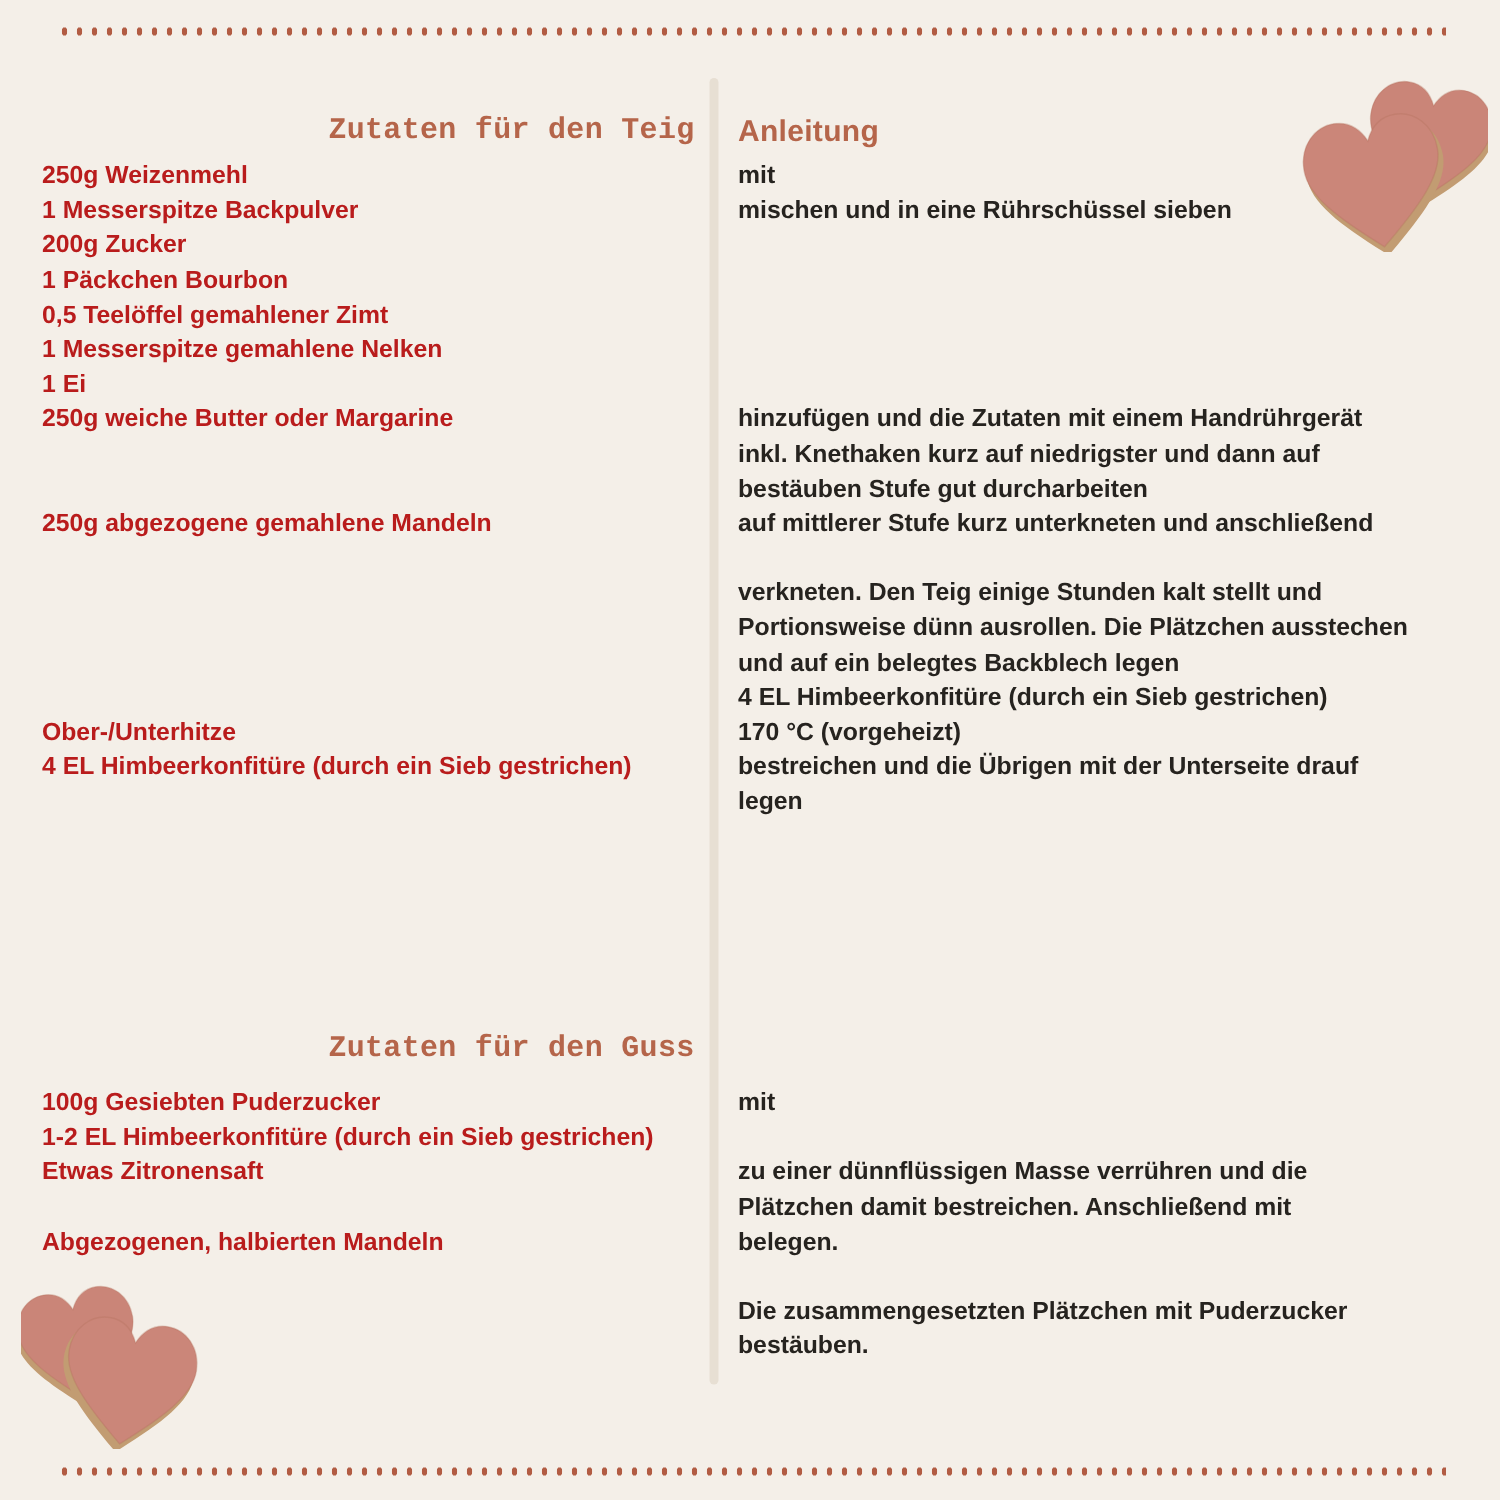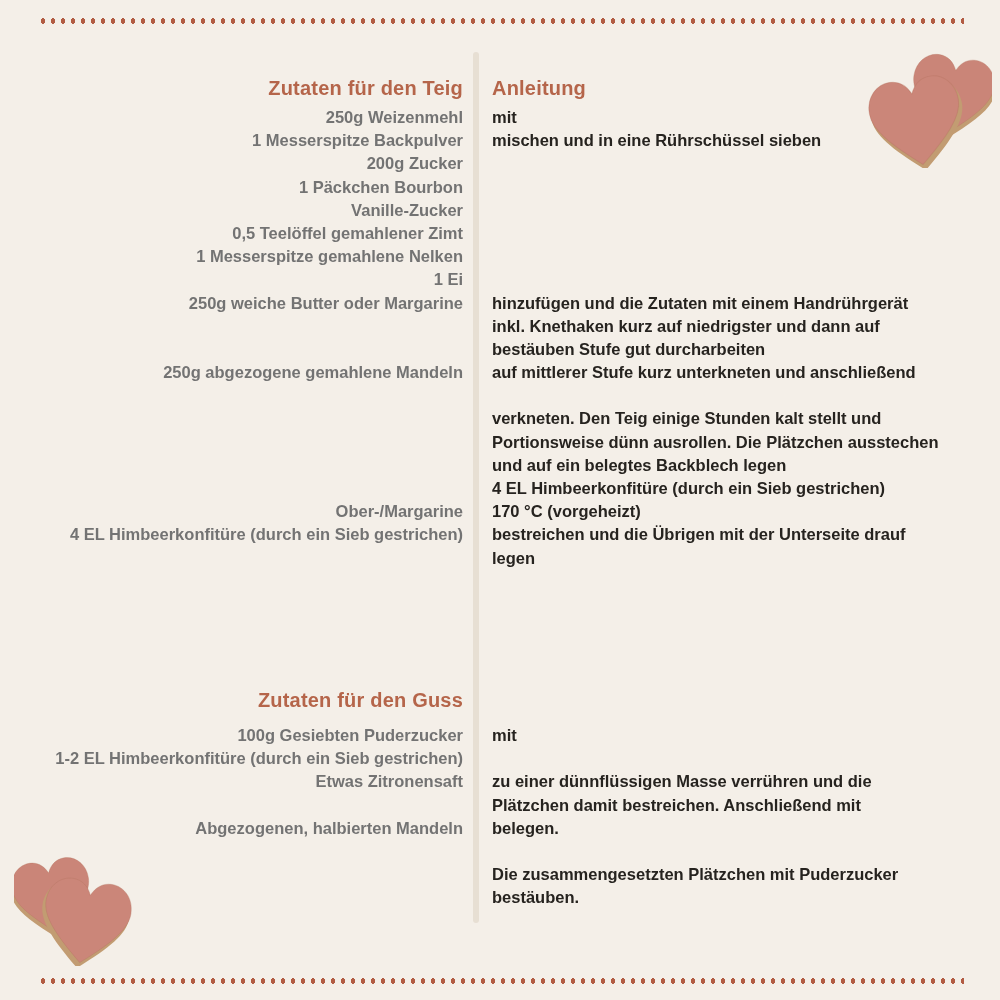--- a/index.html
+++ b/index.html
@@ -41,44 +41,45 @@
     font-weight: bold;
     color: #b5654a;
     letter-spacing: 0.2px;
     line-height: 26px;
     white-space: nowrap;
   }
   .heading-left {
     left: 28px;
     width: 435px;
     text-align: right;
+    font-family: Liberation Mono, monospace;
   }
   .heading-teig { top: 58px; }
   .heading-guss { top: 670px; }
   .heading-anleitung { left: 492px; top: 58px; }
   .rows {
     position: absolute;
     left: 28px;
     width: 944px;
   }
   .rows-teig { top: 106px; }
   .rows-guss { top: 724px; }
   .row {
     display: flex;
     height: 23.2px;
     line-height: 23.2px;
     font-size: 16.5px;
   }
   .cell-left {
     width: 435px;
     flex: 0 0 435px;
-    text-align: right;
+    text-align: left;
     font-weight: bold;
     white-space: nowrap;
-    color: #737373;
+    color: #b91c1c;
   }
   .cell-right {
     margin-left: 29px;
     flex: 1;
     text-align: left;
     white-space: nowrap;
     color: #26231f;
     font-weight: bold;
   }
   .cookie-img {
@@ -123,24 +124,20 @@
     </div>
       <div class="row">
       <div class="cell-left">200g Zucker</div>
       <div class="cell-right"></div>
     </div>
       <div class="row">
       <div class="cell-left">1 Päckchen Bourbon</div>
       <div class="cell-right"></div>
     </div>
       <div class="row">
-      <div class="cell-left">Vanille-Zucker</div>
-      <div class="cell-right"></div>
-    </div>
-      <div class="row">
       <div class="cell-left">0,5 Teelöffel gemahlener Zimt</div>
       <div class="cell-right"></div>
     </div>
       <div class="row">
       <div class="cell-left">1 Messerspitze gemahlene Nelken</div>
       <div class="cell-right"></div>
     </div>
       <div class="row">
       <div class="cell-left">1 Ei</div>
       <div class="cell-right"></div>
@@ -174,21 +171,21 @@
     </div>
       <div class="row">
       <div class="cell-left"></div>
       <div class="cell-right">und auf ein belegtes Backblech legen</div>
     </div>
       <div class="row">
       <div class="cell-left"></div>
       <div class="cell-right">4 EL Himbeerkonfitüre (durch ein Sieb gestrichen)</div>
     </div>
       <div class="row">
-      <div class="cell-left">Ober-/Margarine</div>
+      <div class="cell-left">Ober-/Unterhitze</div>
       <div class="cell-right">170 °C (vorgeheizt)</div>
     </div>
       <div class="row">
       <div class="cell-left">4 EL Himbeerkonfitüre (durch ein Sieb gestrichen)</div>
       <div class="cell-right">bestreichen und die Übrigen mit der Unterseite drauf</div>
     </div>
       <div class="row">
       <div class="cell-left"></div>
       <div class="cell-right">legen</div>
     </div>

